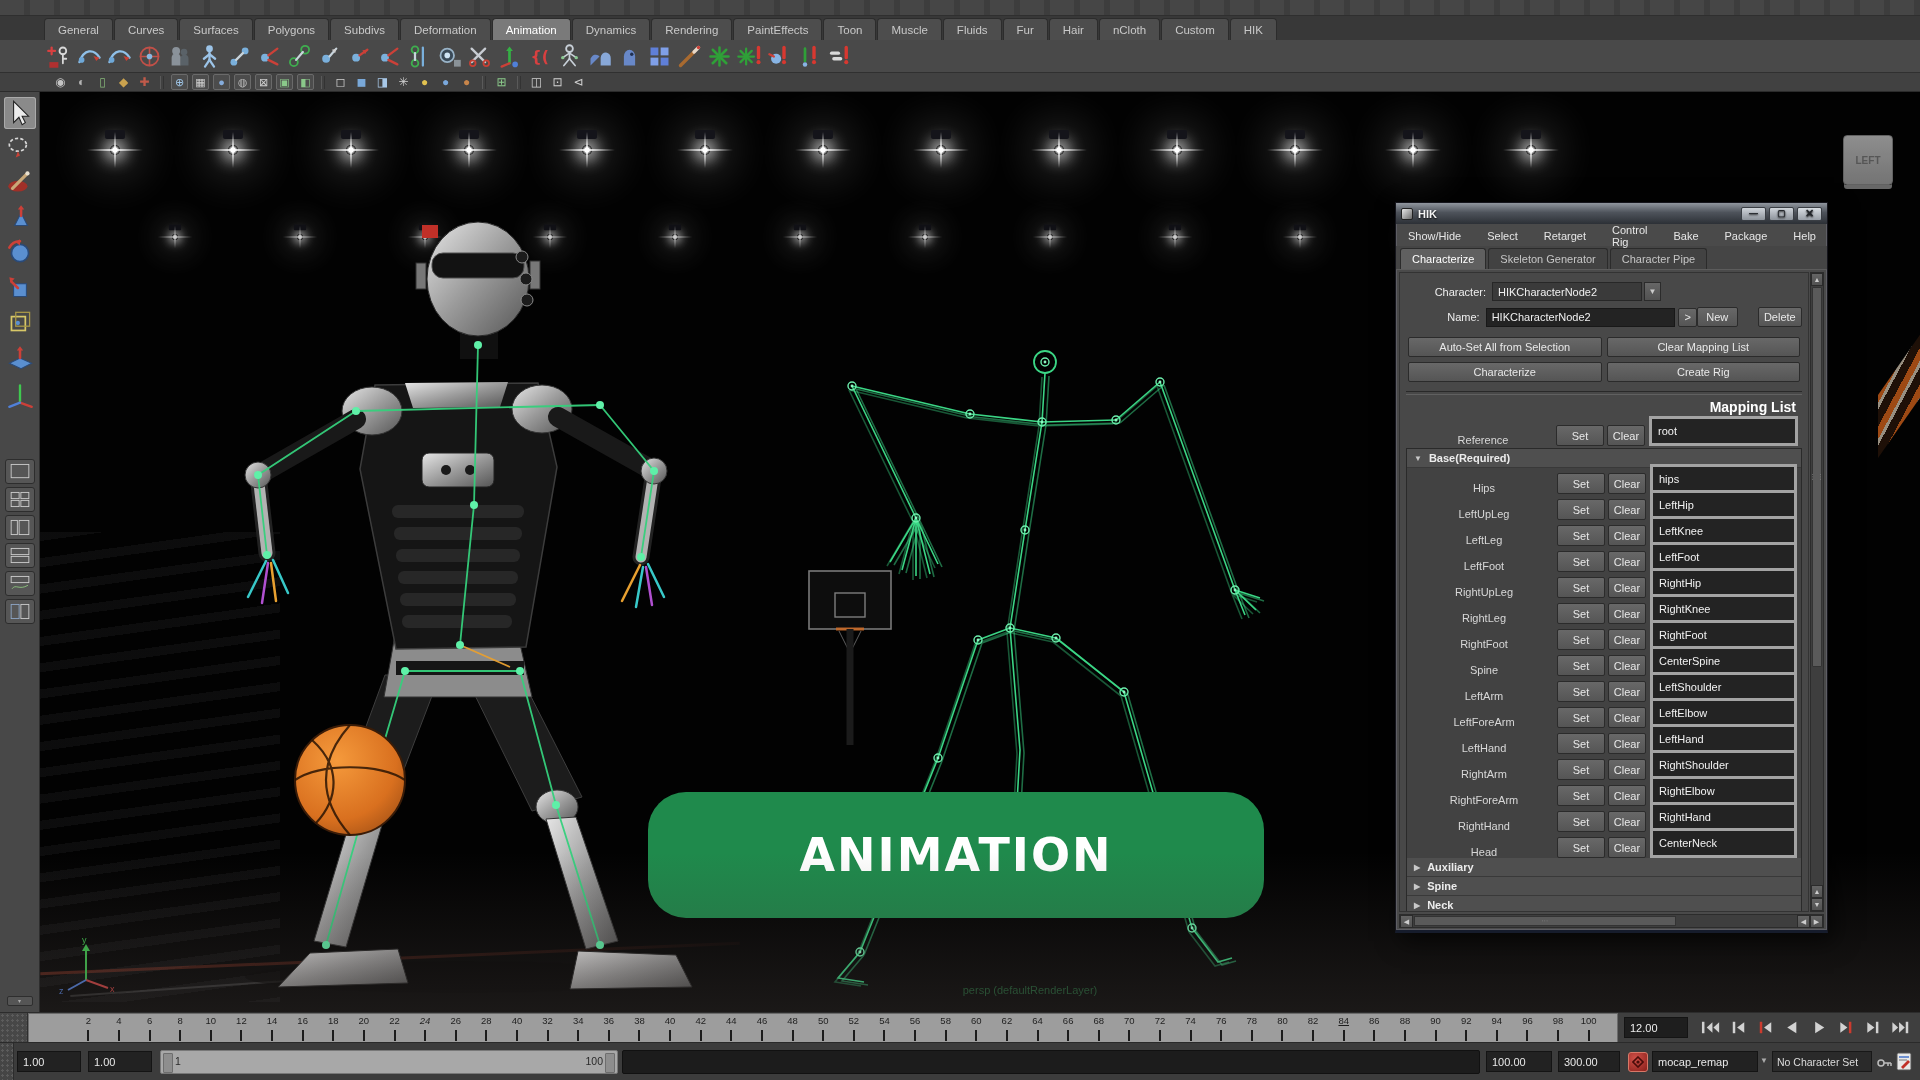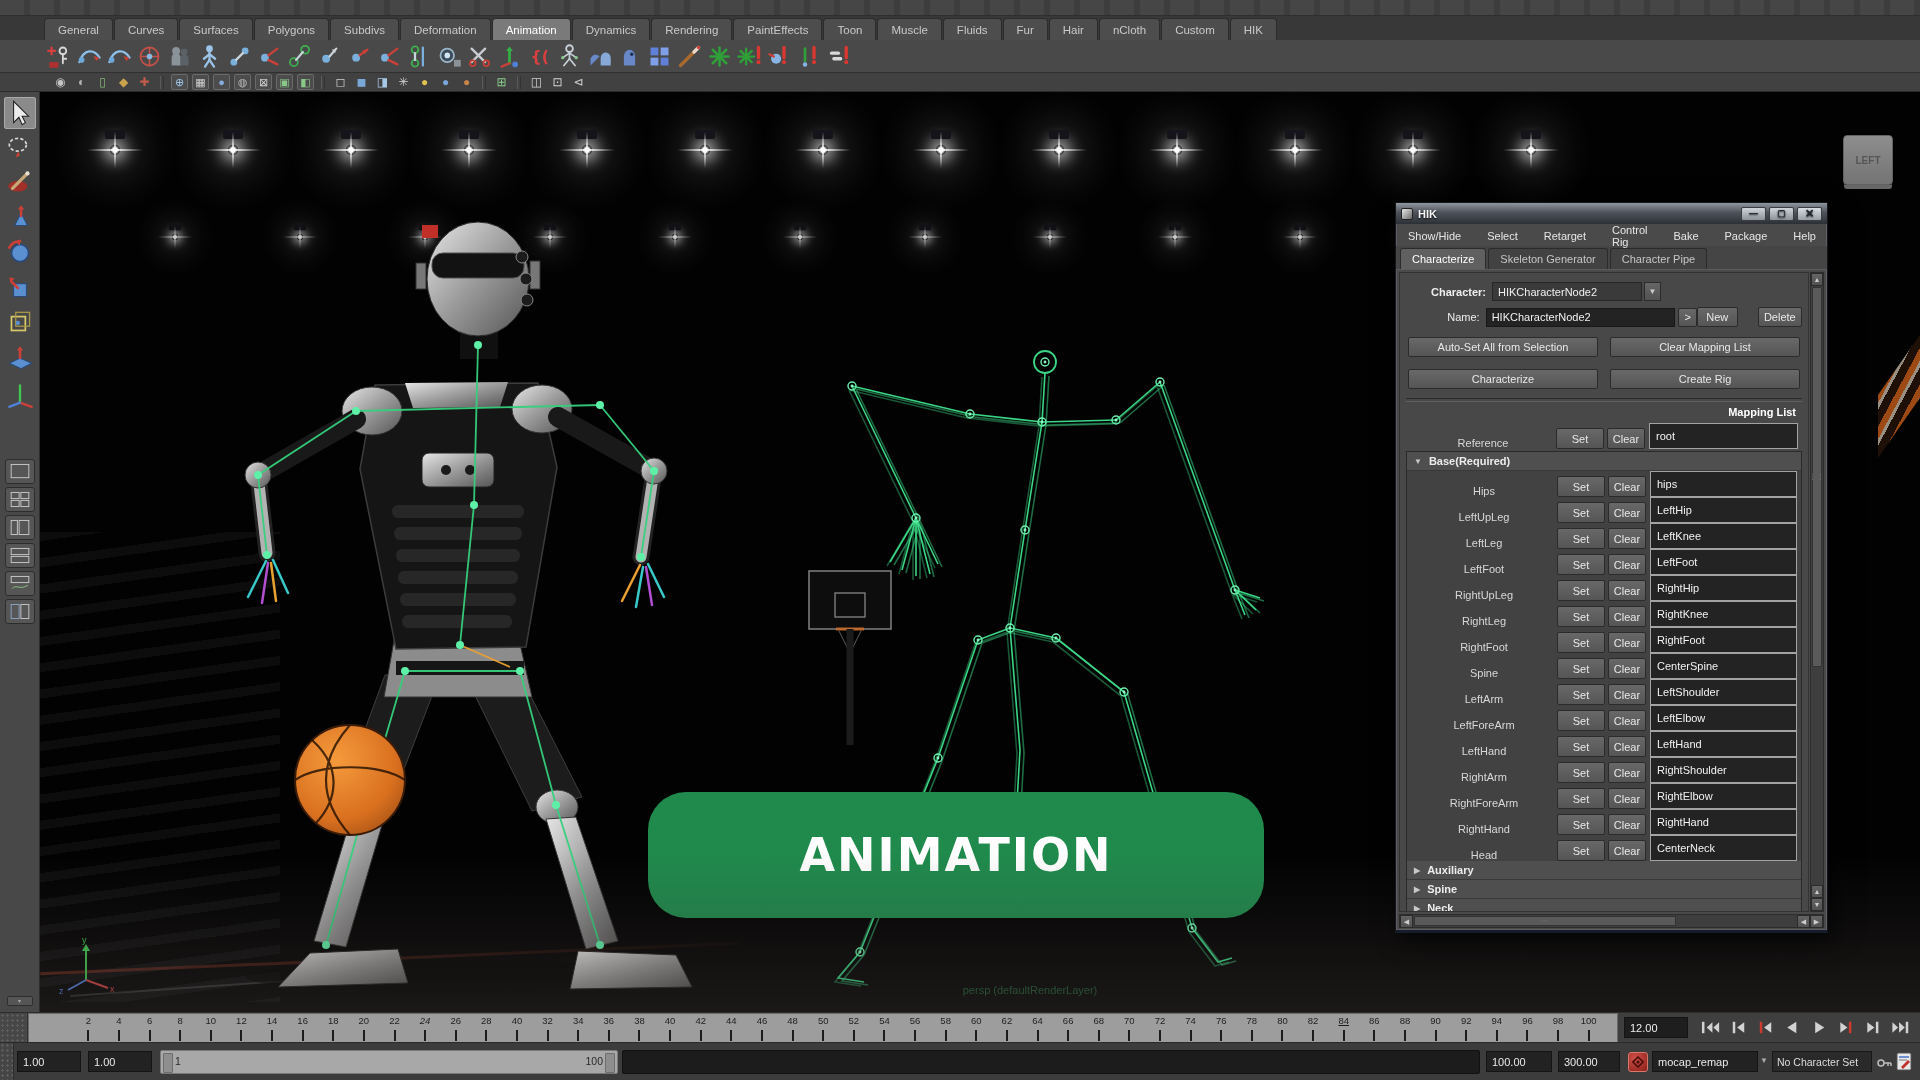--- a/index.html
+++ b/index.html
@@ -57,34 +57,34 @@
 .wbtn{width:25px;height:14px;background:linear-gradient(#cfd4da,#8d939b);border:1px solid #3a3e44;border-radius:2px;color:#23262b;font-size:9px;font-weight:bold;display:flex;align-items:center;justify-content:center;line-height:1}
 .wbtn.close{background:linear-gradient(#d8dde2,#9aa0a8);font-size:11px}
 .hik-menus{height:22px;display:flex;align-items:center;gap:12px;padding:1px 5px 0}
 .hm{padding:3px 7px;color:#e6e6e6}
 .hik-tabs{height:24px;display:flex;align-items:flex-end;padding:0 4px;background:#454545;border-bottom:1px solid #5c5c5c}
 .htab{padding:4px 11px;background:#424242;border:1px solid #2b2b2b;border-bottom:none;border-radius:3px 3px 0 0;color:#c6c6c6;margin-right:2px}
 .htab.active{background:#606060;color:#fff}
 .hik-body{position:absolute;top:69px;left:3px;right:18px;bottom:18px;background:#484848;border:1px solid #333;padding:5px 6px 0 6px;overflow:hidden}
 .char-row{display:flex;align-items:center;margin:4px 0 6px}
 .char-label{width:80px;text-align:right;margin-right:6px;color:#eee}
-.char-label.b{font-weight:bold}
+.char-label.b{font-weight:normal}
 .dropdown{width:150px;height:19px;background:#3a3a3a;border:1px solid #272727;display:flex;align-items:center;padding:0 5px;color:#f0f0f0}
 .dd-arrow{width:17px;height:19px;background:linear-gradient(#666,#525252);border:1px solid #2b2b2b;margin-left:2px;display:flex;align-items:center;justify-content:center;color:#ccc;font-size:8px}
 .field{background:#232323;border:1px solid #181818;height:19px;display:flex;align-items:center;padding:0 5px;color:#f0f0f0}
 .btn{background:linear-gradient(#686868,#555);border:1px solid #2b2b2b;border-radius:2px;color:#e8e8e8;font-size:11px;height:20px;display:inline-flex;align-items:center;justify-content:center;font-family:"Liberation Sans",sans-serif}
 .sq-btn{width:20px;height:19px;margin-left:3px}
-.big-grid{display:grid;grid-template-columns:1fr 1fr;gap:12px;margin:10px 2px 2px}
+.big-grid{display:grid;grid-template-columns:1fr 1fr;gap:5px;margin:10px 2px 2px}
 .hr{height:4px;border-top:1px solid #292929;border-bottom:1px solid #606060;margin:9px 0 1px}
-.maplist-label{text-align:right;font-weight:bold;color:#fff;padding:3px 6px 5px;font-size:11px}
+.maplist-label{text-align:right;font-weight:bold;color:#fff;padding:3px 6px 5px;font-size:14px}
 .maprow{display:flex;align-items:flex-end;height:26px;padding:0 4px}
 .maplab{width:146px;text-align:center;color:#d8d8d8}
 .mbtn.set{width:48px;height:21px}
 .mbtn.clear{width:38px;height:21px;margin-left:3px}
-.mapval{flex:1;margin-left:4px;height:20px;background:#232323;border:1px solid #a3a3a3;display:flex;align-items:center;padding:12px 6px;color:#f2f2f2}
+.mapval{flex:1;margin-left:4px;height:20px;background:#232323;border:3px solid #a3a3a3;display:flex;align-items:center;padding:12px 6px;color:#f2f2f2}
 .listbox{border:1px solid #2a2a2a;background:#424242;margin-top:2px}
 .sec-head{display:flex;align-items:center;gap:7px;height:19px;background:#4f4f4f;border-bottom:1px solid #393939;padding:0 7px;font-weight:bold;color:#ececec}
 .tri{font-size:8px;color:#c8c8c8}
 .vscroll{position:absolute;top:69px;right:3px;bottom:18px;width:14px;background:#3e3e3e;border:1px solid #2c2c2c;display:flex;flex-direction:column}
 .sarw{height:13px;background:linear-gradient(#646464,#525252);border:1px solid #2b2b2b;color:#ccc;font-size:7px;text-align:center;line-height:12px}
 .vthumb{flex:0 0 380px;margin:1px;background:#5a5a5a;border:1px solid #333;border-radius:1px;display:flex;align-items:center;justify-content:center;color:#8a8a8a;font-size:7px;letter-spacing:1px}
 .hscroll{position:absolute;left:3px;right:3px;bottom:2px;height:14px;background:#3e3e3e;border:1px solid #2c2c2c;display:flex}
 .hthumb{flex:0 0 62%;margin:1px;background:#5a5a5a;border:1px solid #333;display:flex;align-items:center;justify-content:center;color:#8a8a8a;font-size:7px;letter-spacing:1px}
 .hsp{flex:1}
 

